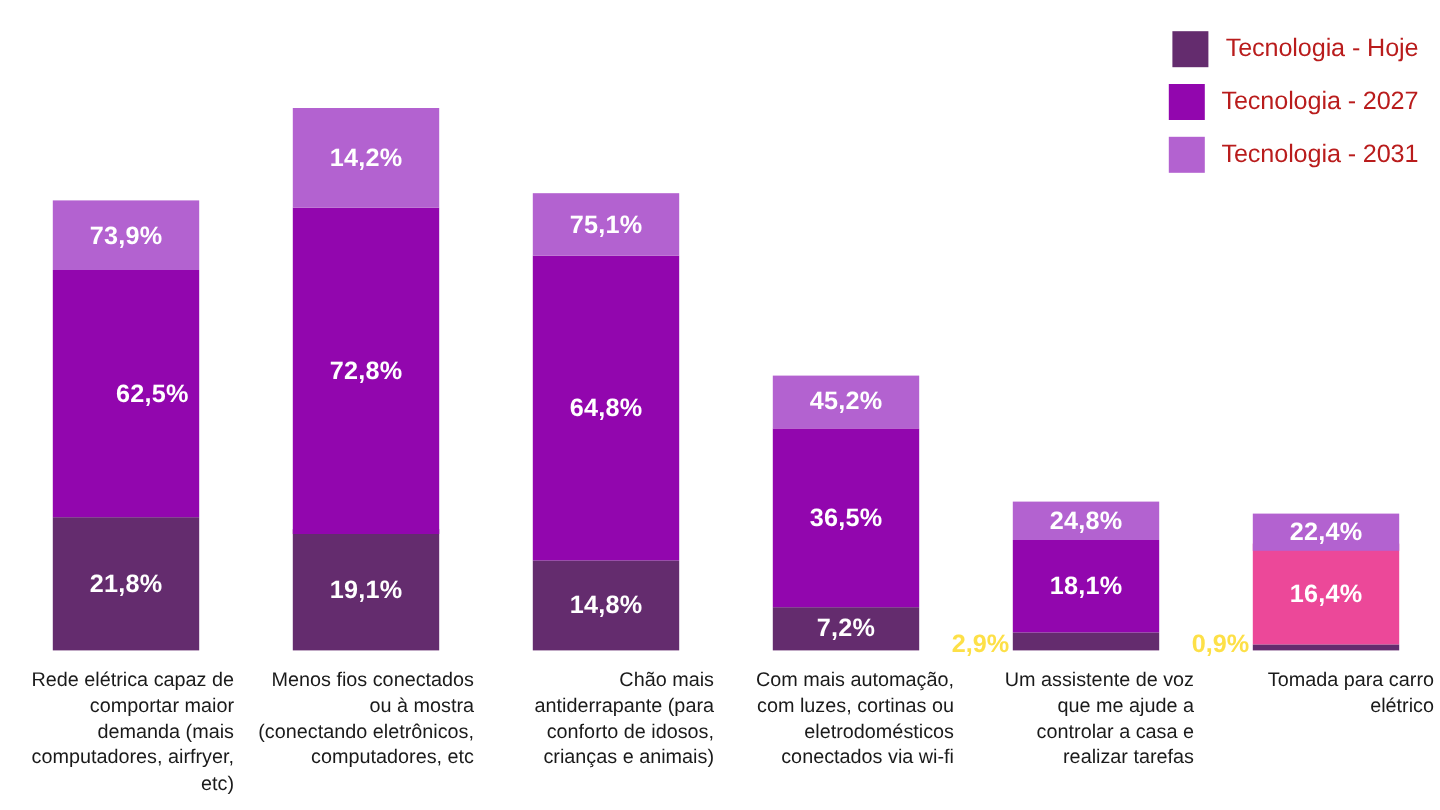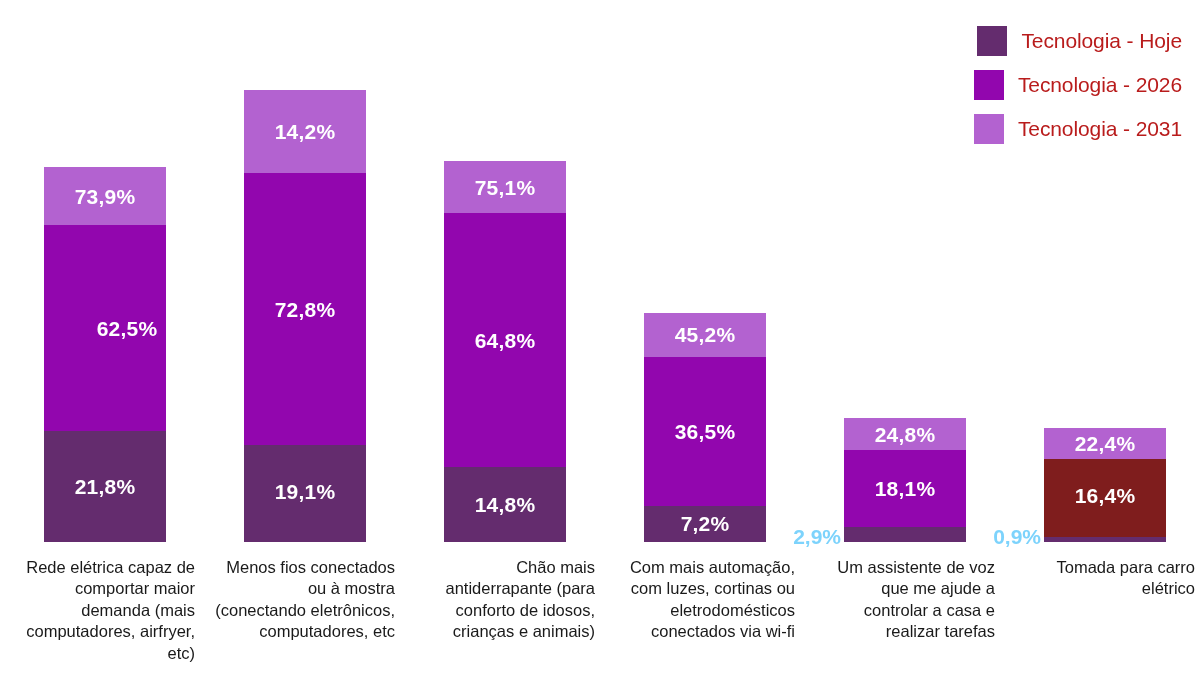--- a/index.html
+++ b/index.html
@@ -87,21 +87,21 @@
   }
 
   
   .outside-label {
     position: absolute;
     right: 100%;
     bottom: -5px;
     margin-right: 3px;
     font-size: 21px;
     font-weight: bold;
-    color: #7dd3fc;
+    color: #fde047;
     white-space: nowrap;
     line-height: 1;
   }
 
   
   .cat-label {
     position: absolute;
     top: 557px;
     width: 180px;
     text-align: right;
@@ -115,21 +115,21 @@
 
 <div id="chart-root">
 
   <div class="legend">
     <div class="legend-item">
       <span class="legend-swatch" style="background: rgb(100, 44, 110);"></span>
       <span class="legend-label">Tecnologia - Hoje</span>
     </div>
     <div class="legend-item">
       <span class="legend-swatch" style="background: rgb(146, 6, 174);"></span>
-      <span class="legend-label">Tecnologia - 2026</span>
+      <span class="legend-label">Tecnologia - 2027</span>
     </div>
     <div class="legend-item">
       <span class="legend-swatch" style="background: rgb(179, 98, 208);"></span>
       <span class="legend-label">Tecnologia - 2031</span>
     </div>
   </div>
 
   <div class="plot" id="plot">
       <div class="bar-group" style="left: 44px;">
         <div class="bar-stack" style="height: 374.673px;">
@@ -199,21 +199,21 @@
             <span class="seg-label">24,8%</span>
           </div>
         </div>
       </div>
       <div class="cat-label" style="left: 815px;">Um assistente de voz que me ajude a controlar a casa e realizar tarefas</div>
       <div class="bar-group" style="left: 1044px;">
         <div class="bar-stack" style="height: 113.568px;">
           <div class="seg" style="height: 4.563px; bottom: 0px; background: rgb(100, 44, 110);">
             <span class="outside-label">0,9%</span>
           </div>
-          <div class="seg" style="height: 84px; bottom: 4.563px; background: #7f1d1d;">
+          <div class="seg" style="height: 84px; bottom: 4.563px; background: #ec4899;">
             <span class="seg-label">16,4%</span>
           </div>
           <div class="seg" style="height: 30.42px; bottom: 83.148px; background: rgb(179, 98, 208);">
             <span class="seg-label">22,4%</span>
           </div>
         </div>
       </div>
       <div class="cat-label" style="left: 1015px;">Tomada para carro elétrico</div>
     </div>
 

